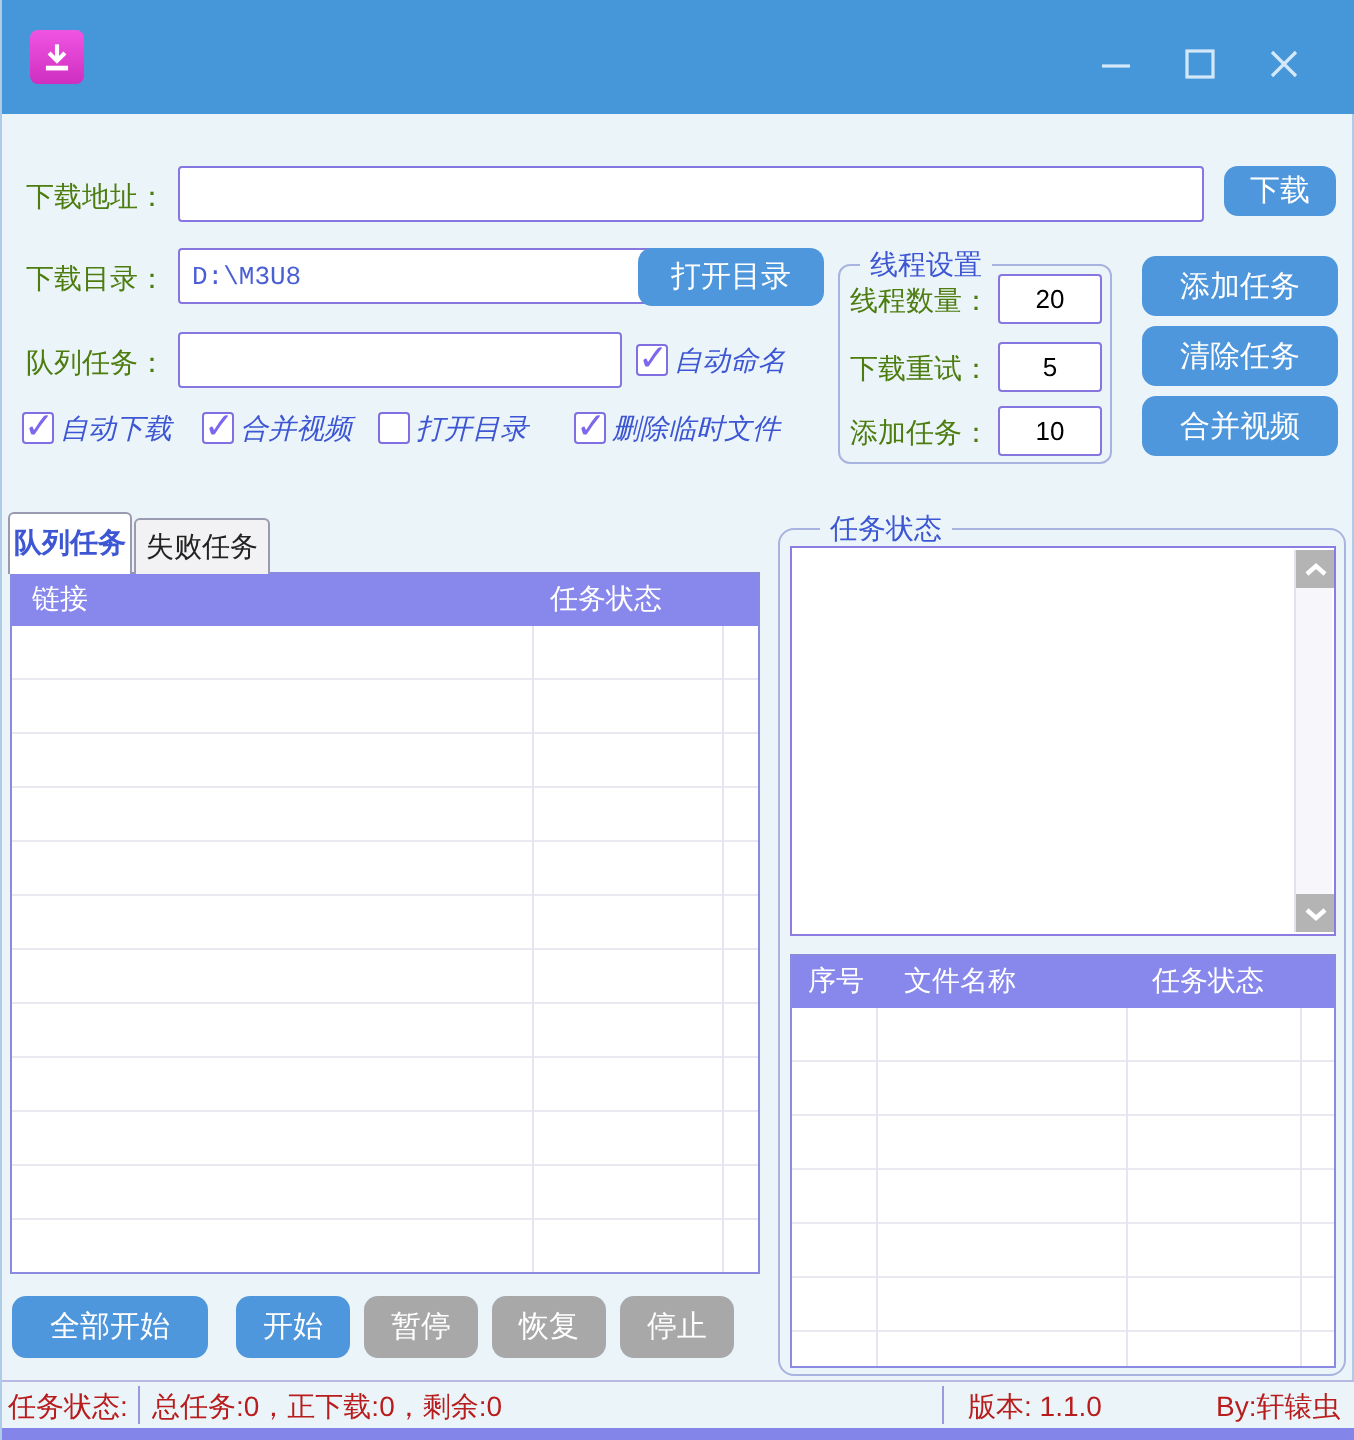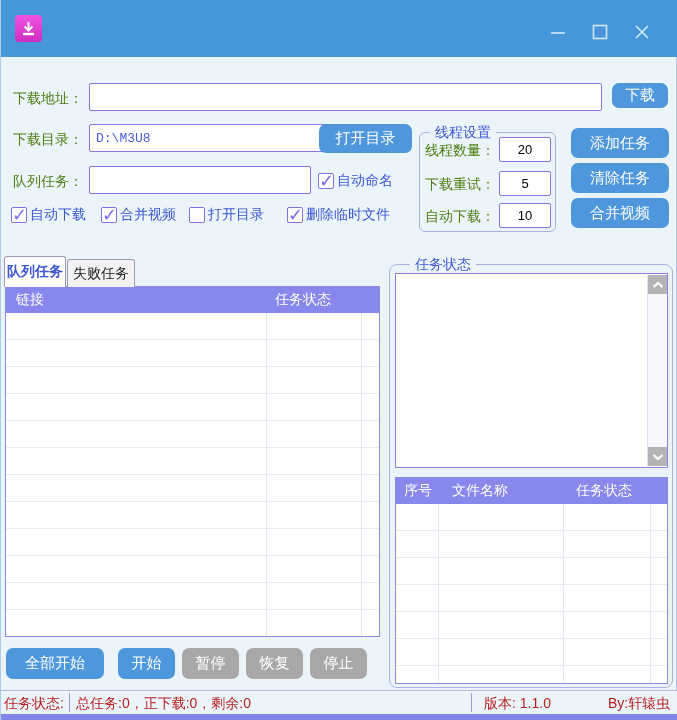--- a/index.html
+++ b/index.html
@@ -25,21 +25,21 @@
   .flabel { position:absolute; color:#4d7c0f; font-size:14px; }
   .txt { position:absolute; border:1px solid #8677e0; background:#ffffff; border-radius:2px;
          font-size:13px; padding:0 6px; outline:none; color:#222; }
   .txt.mono { font-family:"Liberation Mono","DejaVu Sans Mono",monospace; color:#4a5fd4; font-size:13px; }
   .btn { position:absolute; border:none; border-radius:7px; color:#ffffff; font-size:15px;
          font-family:inherit; cursor:pointer; }
   .btn.blue { background:#4f97dc; }
   .btn.gray { background:#a8a8a8; }
 
   
-  .cb { position:absolute; display:flex; align-items:center; cursor:pointer; }
+  .cb { position:absolute; display:flex; align-items:flex-start; cursor:pointer;font-style:italic; }
   .cb .box { width:16px; height:16px; border:1px solid #7f6fe0; border-radius:2px; background:#fff; position:relative; flex:0 0 16px; }
   .cb .box.checked::after { content:"✓"; position:absolute; left:0px; top:-4px; color:#7b68ee;
                             font-size:18px; font-weight:bold; }
   .cb .cb-label { color:#3d56d4; font-size:14px; margin-left:3px; white-space:nowrap; }
 
   
   .tab { position:absolute; display:flex; align-items:center; justify-content:center;
          border:1px solid #9a9ab0; border-bottom:none; border-radius:3px 3px 0 0; cursor:pointer; }
   .tab.active { background:#ffffff; color:#3d56d4; font-weight:bold; z-index:2; }
   .tab.inactive { background:#f2f2f5; color:#222; z-index:1; }
@@ -137,21 +137,21 @@
     <span class="cb-label">删除临时文件</span>
   </div>
 
   <div class="groupbox" style="left:418px; top:132px; width:137px; height:100px; border-radius:6px;">
     <span class="legend" style="left:10px;">线程设置</span>
   </div>
   <span class="flabel" style="left:424px; top:142px;">线程数量：</span>
   <input class="txt" style="left: 498px; top: 137px; width: 52px; height: 25px; text-align: center; color: rgb(0, 0, 0);" value="20">
   <span class="flabel" style="left:424px; top:176px;">下载重试：</span>
   <input class="txt" style="left: 498px; top: 171px; width: 52px; height: 25px; text-align: center; color: rgb(0, 0, 0);" value="5">
-  <span class="flabel" style="left:424px; top:208px;">自动下载：</span>
+  <span class="flabel" style="left:424px; top:208px;">添加任务：</span>
   <input class="txt" style="left: 498px; top: 203px; width: 52px; height: 25px; text-align: center; color: rgb(0, 0, 0);" value="10">
 
   <button class="btn blue" style="left:570px; top:128px; width:98px; height:30px;">添加任务</button>
   <button class="btn blue" style="left:570px; top:163px; width:98px; height:30px;">清除任务</button>
   <button class="btn blue" style="left:570px; top:198px; width:98px; height:30px;">合并视频</button>
 
   <div class="tab active" style="left:3px; top:256px; width:62px; height:31px; font-size:14px;">
     <span>队列任务</span>
   </div>
   <div class="tab inactive" style="left:66px; top:259px; width:68px; height:28px; font-size:14px;">

